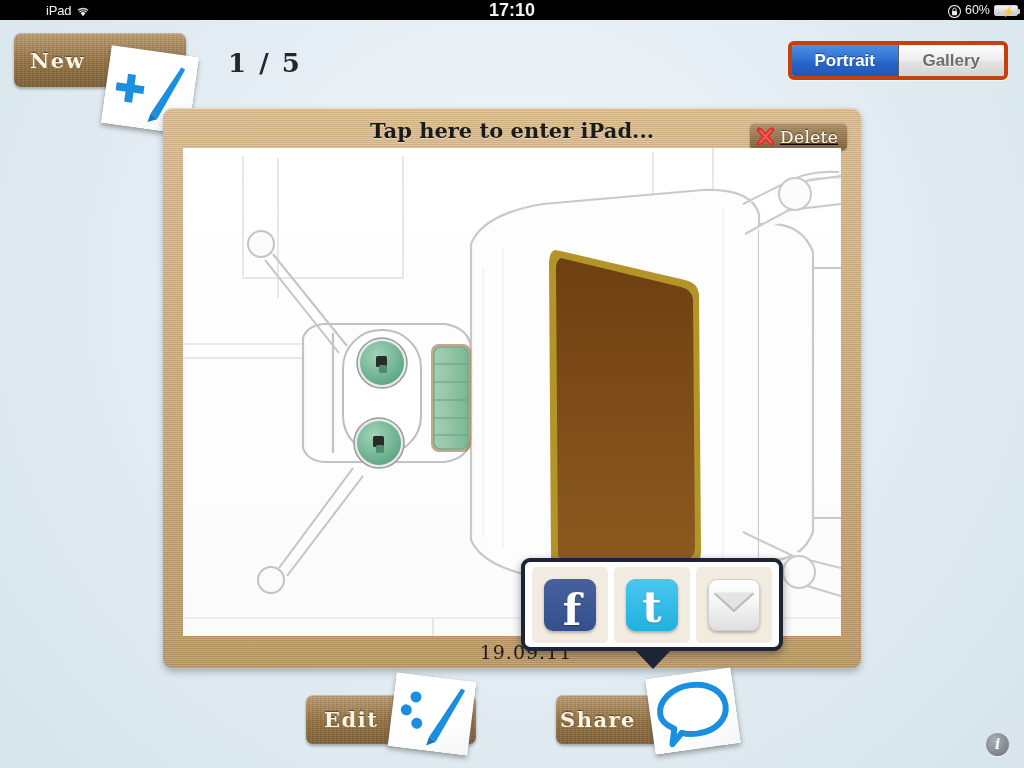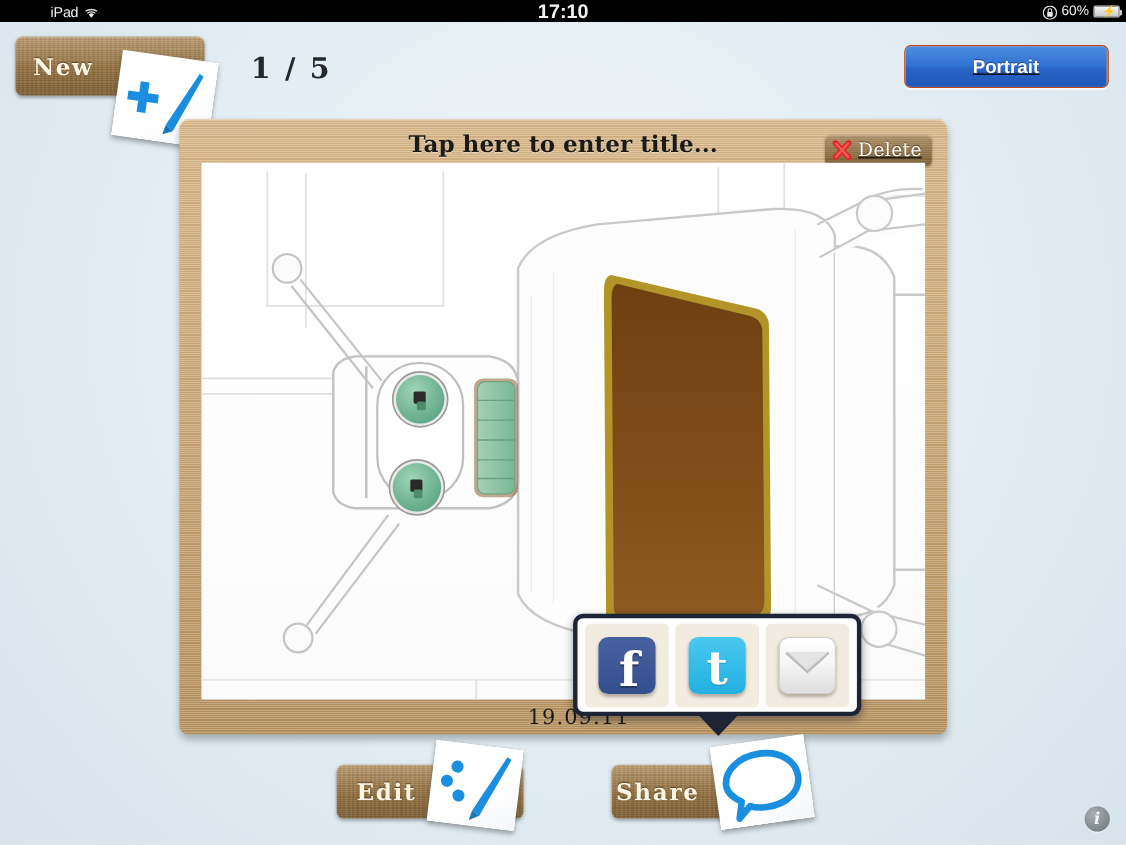--- a/index.html
+++ b/index.html
@@ -112,27 +112,26 @@
     position: absolute; left: 228px; top: 48px;
     font-family: "DejaVu Serif", serif;
     font-size: 26px; font-weight: bold;
     color: #24282b;
     letter-spacing: 2px;
   }
 
   
   #segmented {
     position: absolute; right: 16px; top: 41px;
-    width: 186px; height: 39px;
+    width: 220px; height: 39px;
     border-radius: 6px;
-    border: 1px solid #c2410c;
+    border: 4px solid #c2410c;
     display: flex;
     overflow: hidden;
     box-shadow: 0 1px 1px rgba(255,255,255,.8), inset 0 1px 1px rgba(0,0,0,.15);
-    text-decoration: underline;
   }
   #segmented .seg {
     flex: 1;
     display: flex; align-items: center; justify-content: center;
     font-size: 17px; font-weight: bold;
   }
   #segmented .seg.active {
     background: linear-gradient(#4d8fe2 0%, #2f6fd0 50%, #2a66c6 51%, #1f58b8 100%);
     color: #fff;
     text-shadow: 0 -1px 0 rgba(0,0,0,.4);
@@ -350,25 +349,26 @@
       <path d="M72 12 L48 62 l7 5 L76 14 Z" fill="#1a8fe0"></path>
       <path d="M48 62 l7 5 l-9 4 Z" fill="#1577bd"></path>
     </svg>
   </span>
 </div>
 
 <div id="page-counter">1 / 5</div>
 
 <div id="segmented">
   <div class="seg active">Portrait</div>
+  <div class="seg inactive">Gallery</div>
 </div>
 
 <div id="photo-frame">
 
-  <div id="frame-title">Tap here to enter title...</div>
+  <div id="frame-title">Tap here to enter iPad...</div>
 
   <div id="delete-button">
     <span class="x-icon">
       <svg viewBox="0 0 19 19" width="19" height="19">
         <path d="M3.5 3 L15.5 16 M15.5 3 L3.5 16" stroke="#e02b2b" stroke-width="5.2" stroke-linecap="round"></path>
         <path d="M4 3.5 L15 15.5 M15 3.5 L4 15.5" stroke="#f35a5a" stroke-width="2" stroke-linecap="round"></path>
       </svg>
     </span>
     <span class="del-label">Delete</span>
   </div>

